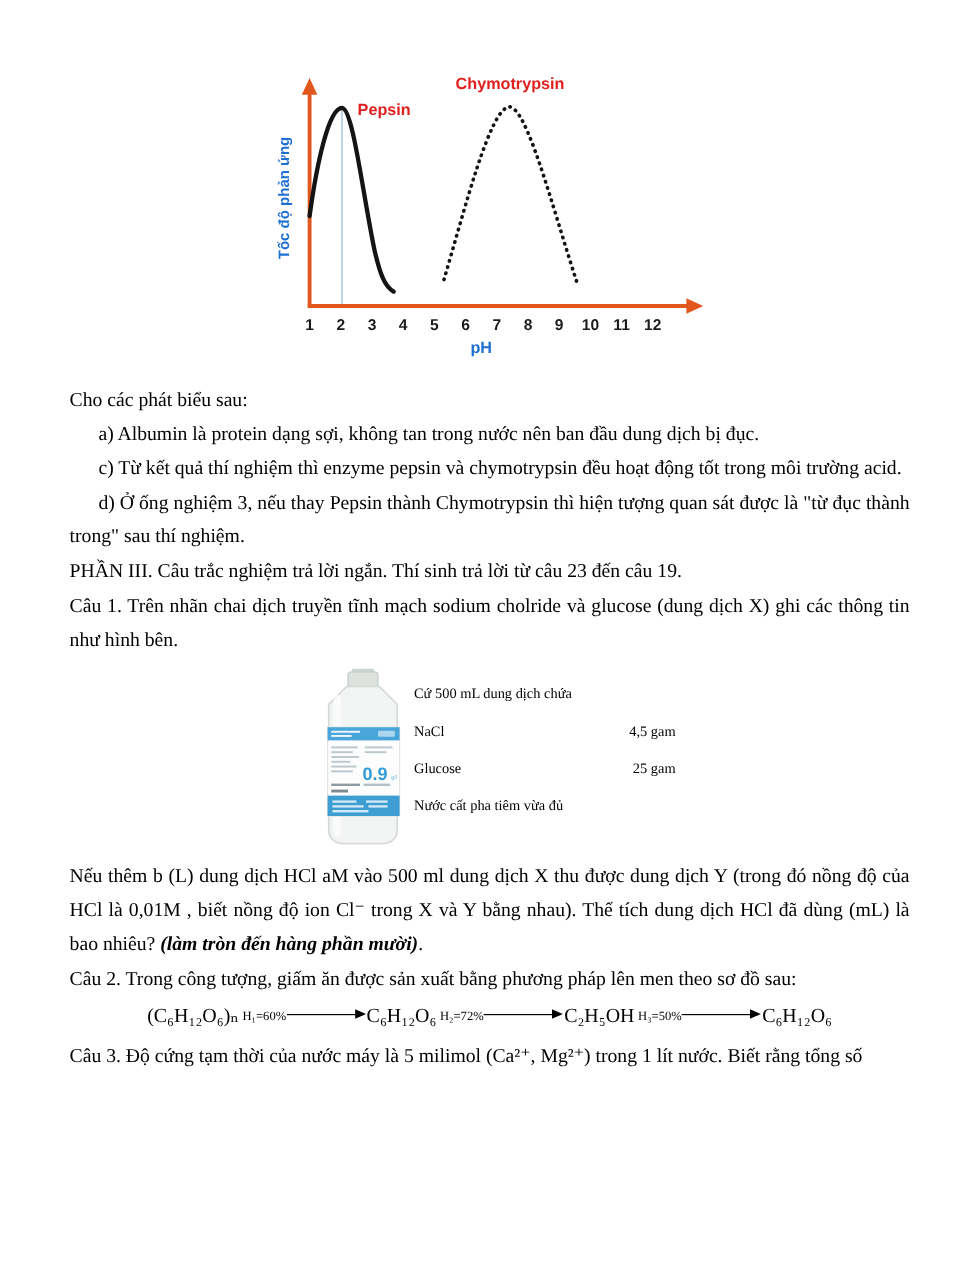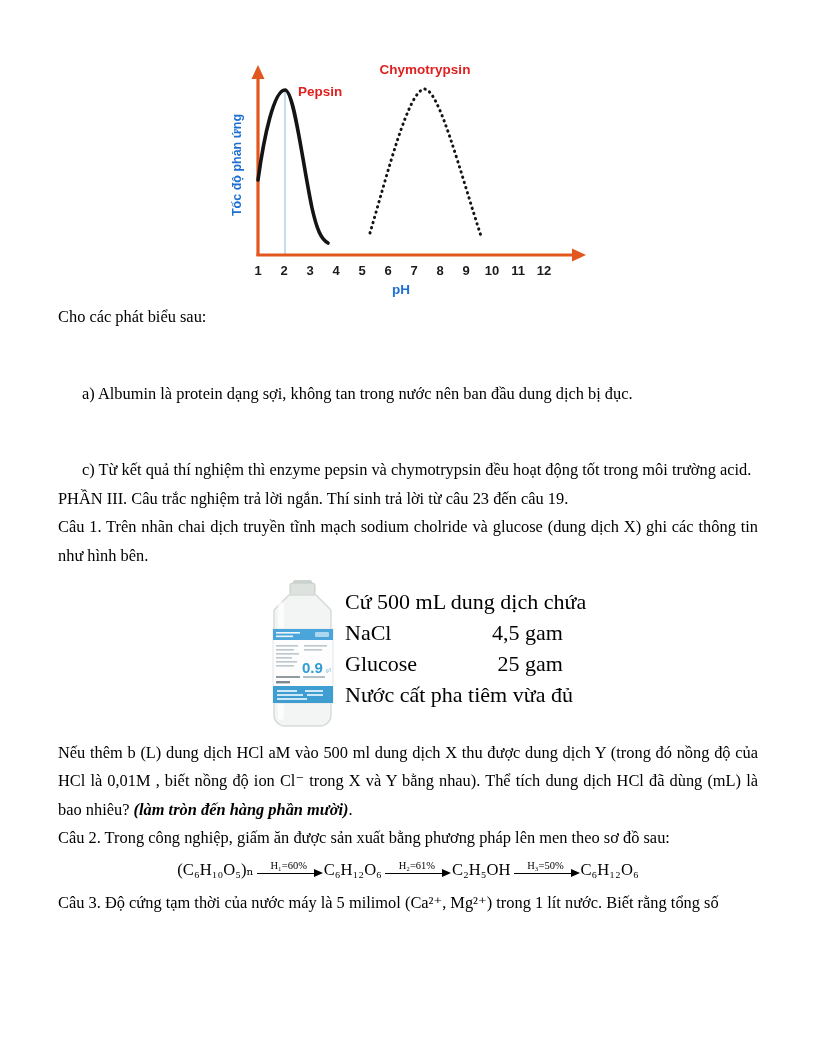--- a/index.html
+++ b/index.html
@@ -10,39 +10,39 @@
     font-size:16.4px; color:#000; overflow:hidden;
   }
   .page { width:816px; height:1056px; padding:0 58px; }
 
   
   .chart-wrap { margin:52px 0 0 170px; width:370px; height:250px; }
   .chart-wrap svg { display:block; }
 
   
   p.line { line-height:28.6px; text-align:justify; }
-  p.first { margin-top:1px; }
-  p.indent { text-indent:24px;margin-top:48px; }
+  p.first { margin-top:17px; }
+  p.indent { text-indent:24px; }
   b.lead { font-weight:normal; }
   .it { font-style:italic;font-weight:bold; }
 
   
   .figure-row { display:flex; align-items:flex-start; margin:9px 0 9px 197px; height:150px; }
   .bottle { width:95px; height:148px; flex:0 0 auto; }
-  .iv-info { width:218px; margin-left:-5px; padding-top:6px; font-size:22px; }
+  .iv-info { width:218px; margin-left:-5px; padding-top:6px; font-size:12px; }
   .iv-line { line-height:31px; white-space:nowrap; }
   .iv-row  { display:flex; justify-content:space-between; line-height:31px;text-align:right; }
 
   
   .equation {
     display:flex; align-items:center; justify-content:center;
     margin:5px 0 7px; font-size:16.6px; line-height:24px;
   }
   .chem { white-space:nowrap; }
-  .rxn-arrow { display:inline-flex; flex-direction:column; align-items:center; margin:0 3px; }
+  .rxn-arrow { display:inline-flex; flex-direction:row; align-items:center; margin:0 3px; }
   .rxn-label { font-size:10.5px; line-height:11px; }
   .rxn-line { display:block; width:64px; height:6px; position:relative;
               border-top:1.4px solid #000; margin-top:2px; }
   .rxn-line::after {
     content:''; position:absolute; right:-2px; top:-5.2px; width:0; height:0;
     border-left:9px solid #000; border-top:4px solid transparent; border-bottom:4px solid transparent;
   }
 </style>
 </head>
 <body>
@@ -82,20 +82,21 @@
       </g>
 
       <text x="173" y="242" text-anchor="middle" font-family="Liberation Sans, DejaVu Sans, sans-serif" font-weight="bold" font-size="13.5" fill="#1d6fd2">pH</text>
       <text transform="translate(13,113) rotate(-90)" text-anchor="middle" font-family="Liberation Sans, DejaVu Sans, sans-serif" font-weight="bold" font-size="12.5" fill="#1d6fd2">Tốc độ phản ứng</text>
     </svg>
   </div>
 
   <p class="line first">Cho các phát biểu sau:</p>
   <p class="line indent">a) Albumin là protein dạng sợi, không tan trong nước nên ban đầu dung dịch bị đục.</p>
   <p class="line indent">c) Từ kết quả thí nghiệm thì enzyme pepsin và chymotrypsin đều hoạt động tốt trong môi trường acid.</p>
+  <p class="line indent">d) Ở ống nghiệm 3, nếu thay Pepsin thành Chymotrypsin thì hiện tượng quan sát được là "từ đục thành trong" sau thí nghiệm.</p>
 
   <p class="line"><b class="lead">PHẦN III. Câu trắc nghiệm trả lời ngắn.</b><span> Thí sinh trả lời từ câu 23 đến câu 19.</span></p>
 
   <p class="line"><b class="lead">Câu 1.</b><span> Trên nhãn chai dịch truyền tĩnh mạch sodium cholride và glucose (dung dịch X) ghi các thông tin như hình bên.</span></p>
 
   <div class="figure-row">
     <svg class="bottle" viewBox="0 0 95 148">
 
       <rect x="38" y="0" width="19" height="5" rx="2" fill="#cdd3ce"></rect>
       <rect x="35" y="3" width="25" height="13" rx="2.5" fill="#dde2de" stroke="#c4cac5" stroke-width="1"></rect>
@@ -144,31 +145,31 @@
       <div class="iv-row">
         <span>Glucose</span>
         <span>25 gam</span>
       </div>
       <div class="iv-line">Nước cất pha tiêm vừa đủ</div>
     </div>
   </div>
 
   <p class="line"><span>Nếu thêm b (L) dung dịch HCl aM vào 500 ml dung dịch X thu được dung dịch Y (trong đó nồng độ của HCl là 0,01M , biết nồng độ ion Cl⁻ trong X và Y bằng nhau). Thể tích dung dịch HCl đã dùng (mL) là bao nhiêu? </span><span class="it">(làm tròn đến hàng phần mười)</span><span>.</span></p>
 
-  <p class="line"><b class="lead">Câu 2.</b><span> Trong công nghiệp, giấm ăn được sản xuất bằng phương pháp lên men theo sơ đồ sau:</span></p>
+  <p class="line"><b class="lead">Câu 2.</b><span> Trong công tượng, giấm ăn được sản xuất bằng phương pháp lên men theo sơ đồ sau:</span></p>
 
   <div class="equation">
-    <span class="chem">(C₆H₁₀O₅)ₙ</span>
+    <span class="chem">(C₆H₁₂O₆)ₙ</span>
     <span class="rxn-arrow">
       <span class="rxn-label">H₁=60%</span>
       <span class="rxn-line"></span>
     </span>
     <span class="chem">C₆H₁₂O₆</span>
     <span class="rxn-arrow">
-      <span class="rxn-label">H₂=61%</span>
+      <span class="rxn-label">H₂=72%</span>
       <span class="rxn-line"></span>
     </span>
     <span class="chem">C₂H₅OH</span>
     <span class="rxn-arrow">
       <span class="rxn-label">H₃=50%</span>
       <span class="rxn-line"></span>
     </span>
     <span class="chem">C₆H₁₂O₆</span>
   </div>
 

